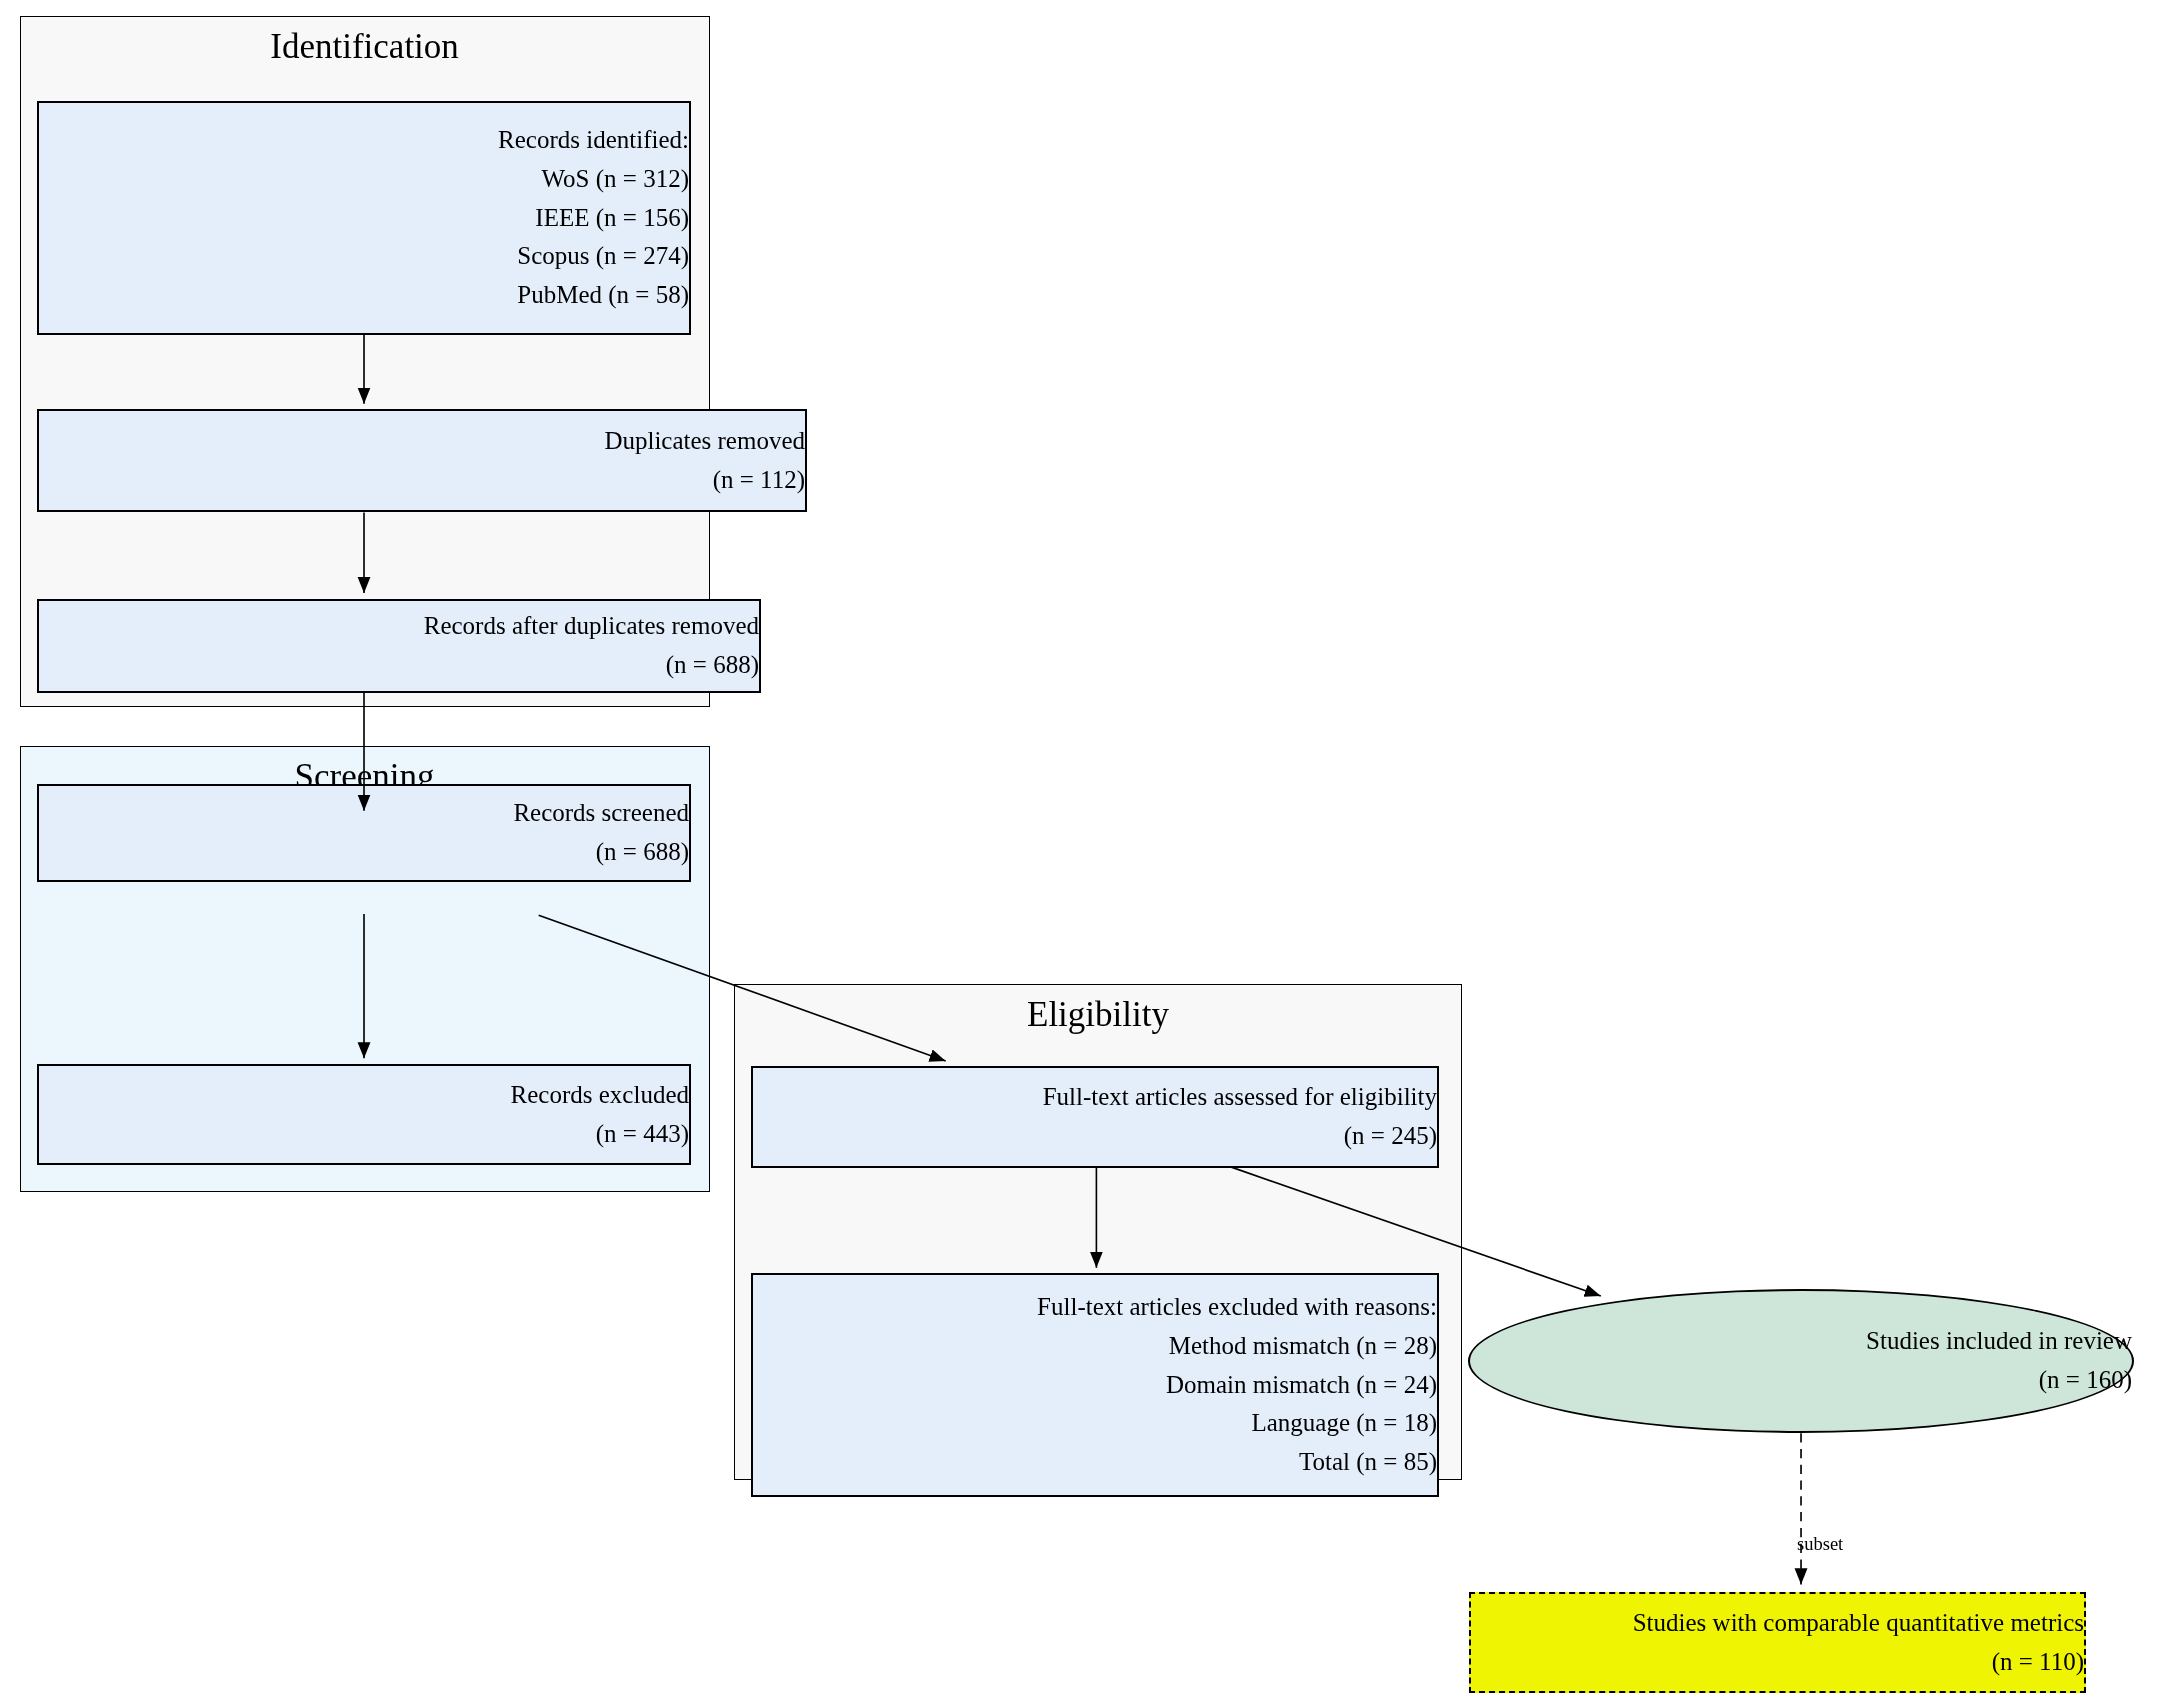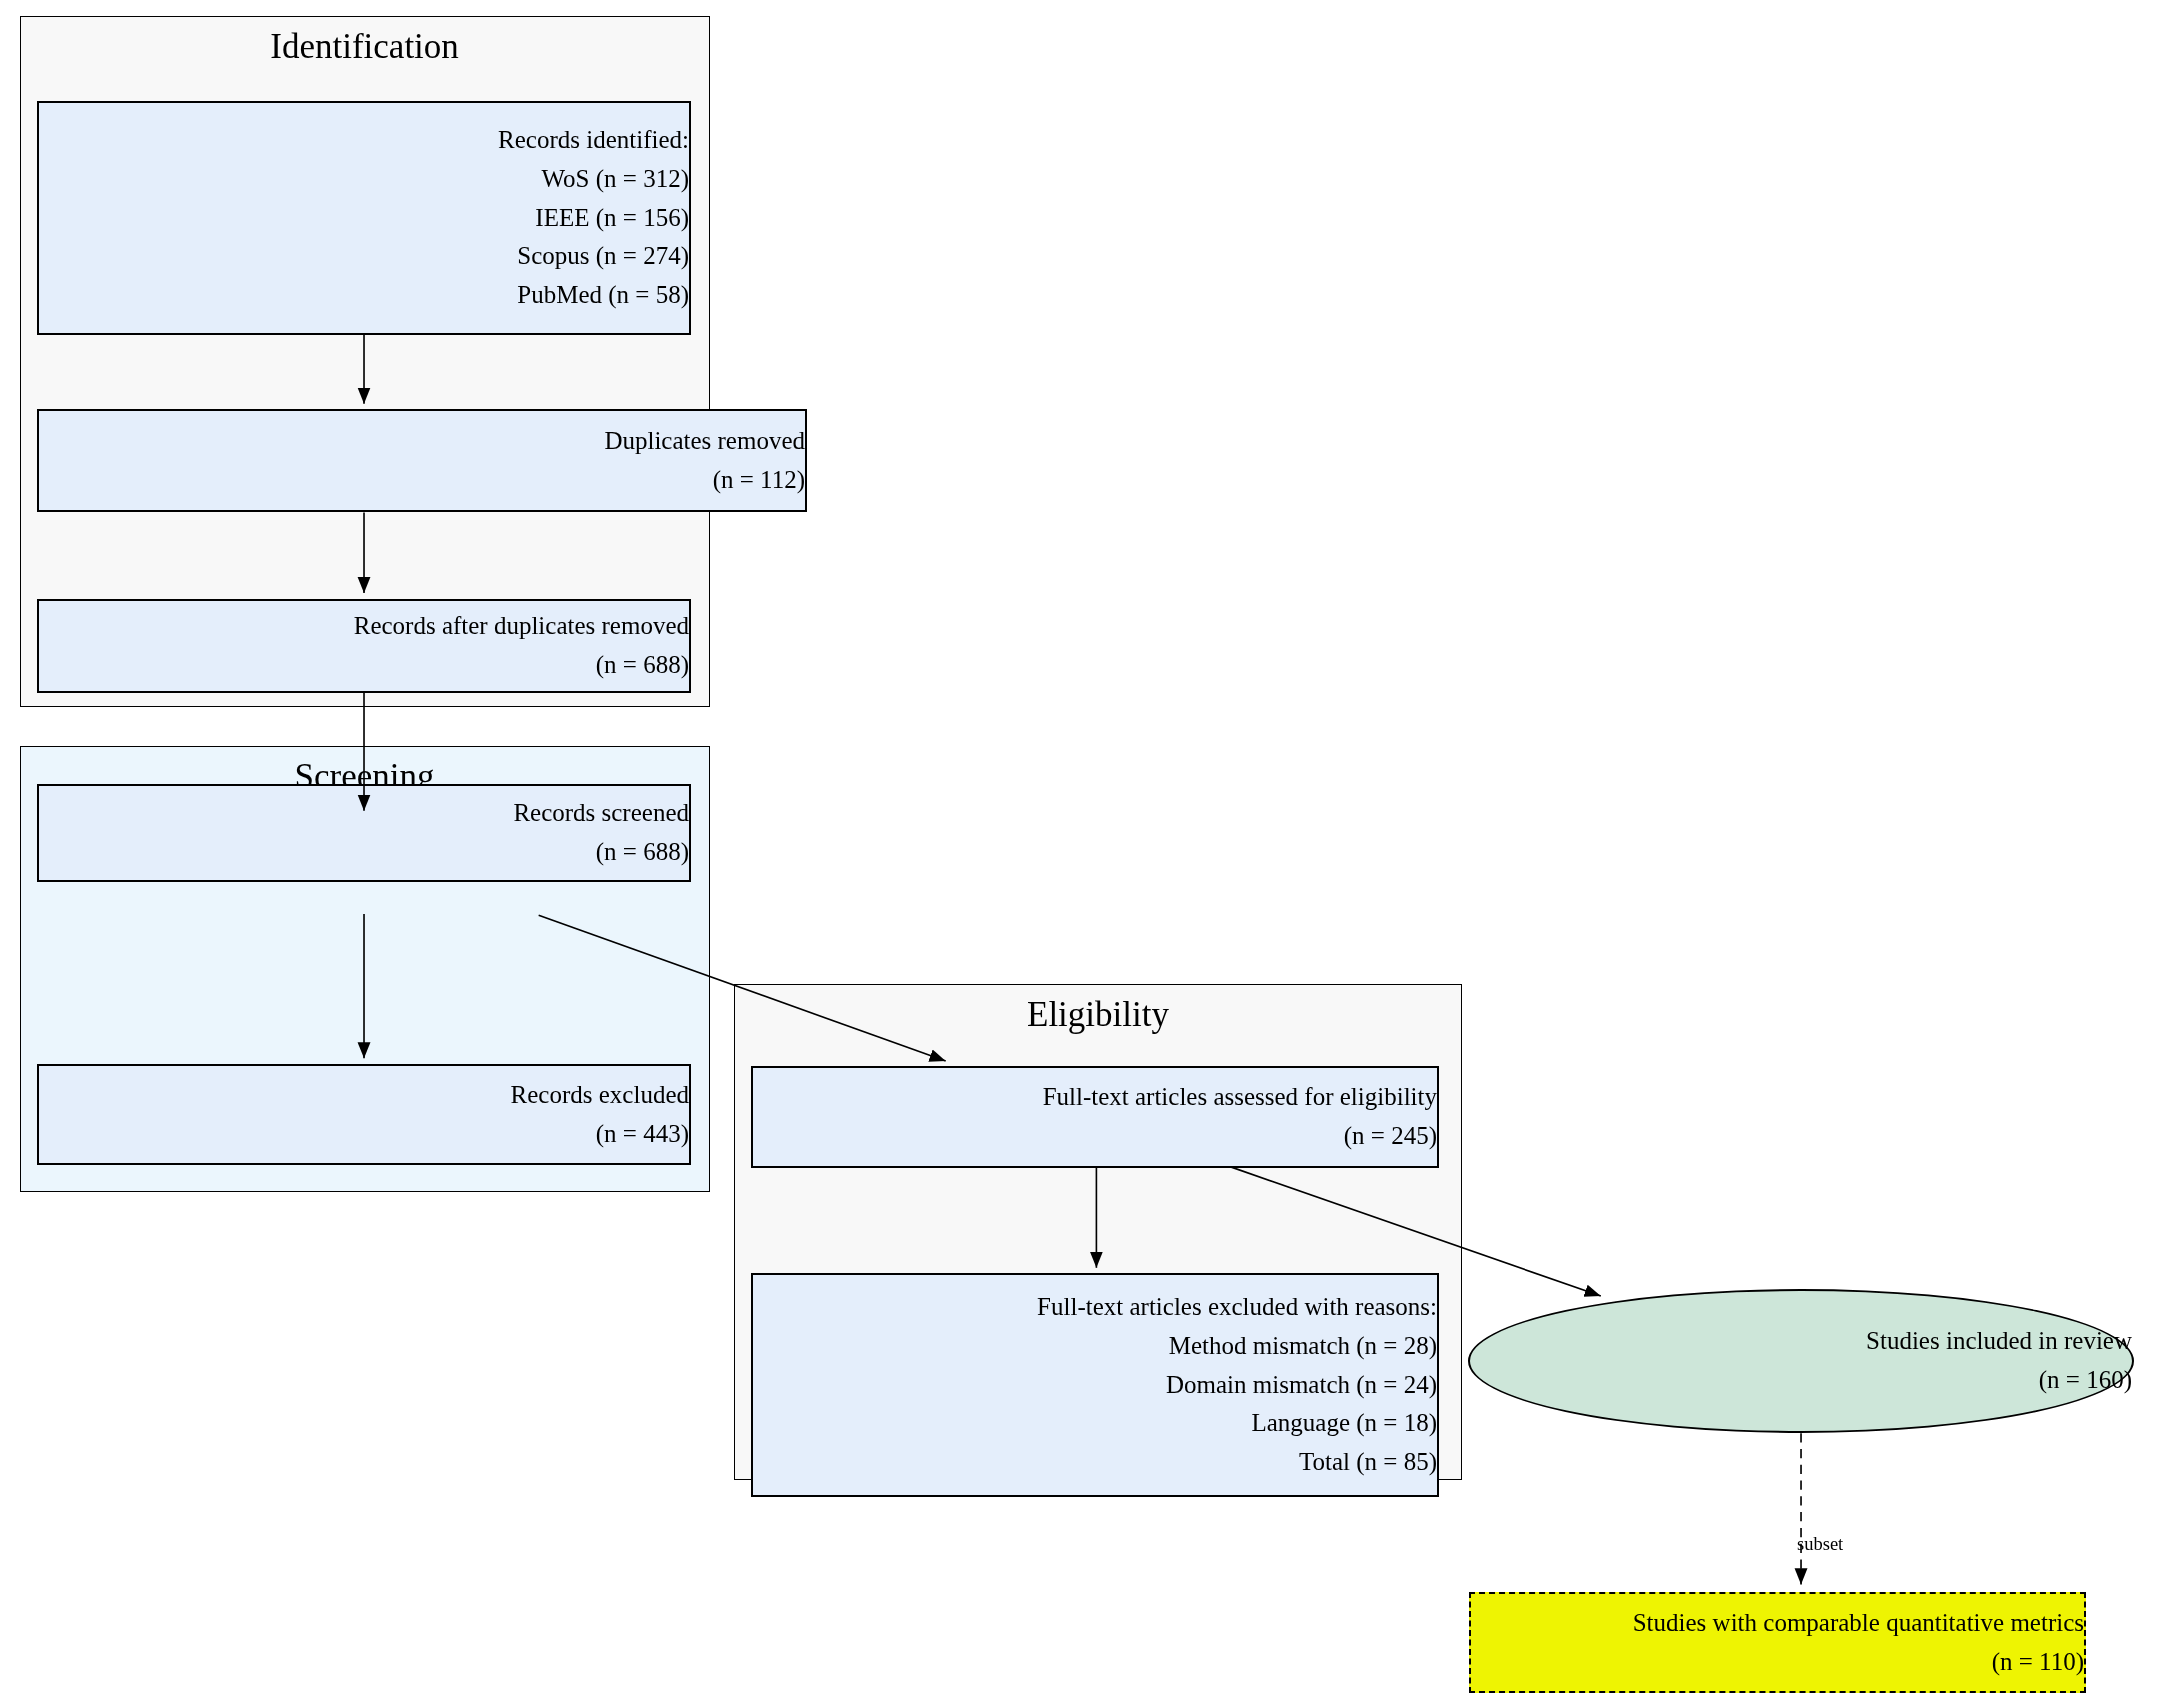--- a/index.html
+++ b/index.html
@@ -73,21 +73,21 @@
     <div>IEEE (n = 156)</div>
     <div>Scopus (n = 274)</div>
     <div>PubMed (n = 58)</div>
   </div>
 
   <div class="node" style="left:37px; top:409px; width:770px; height:103px;">
     <div>Duplicates removed</div>
     <div>(n = 112)</div>
   </div>
 
-  <div class="node" style="left:37px; top:599px; width:654px; height:94px;">
+  <div class="node" style="left:37px; top:599px; width:724px; height:94px;">
     <div>Records after duplicates removed</div>
     <div>(n = 688)</div>
   </div>
 
   <div class="node" style="left:37px; top:784px; width:654px; height:98px;">
     <div>Records screened</div>
     <div>(n = 688)</div>
   </div>
 
   <div class="node" style="left:37px; top:1064px; width:654px; height:101px;">

